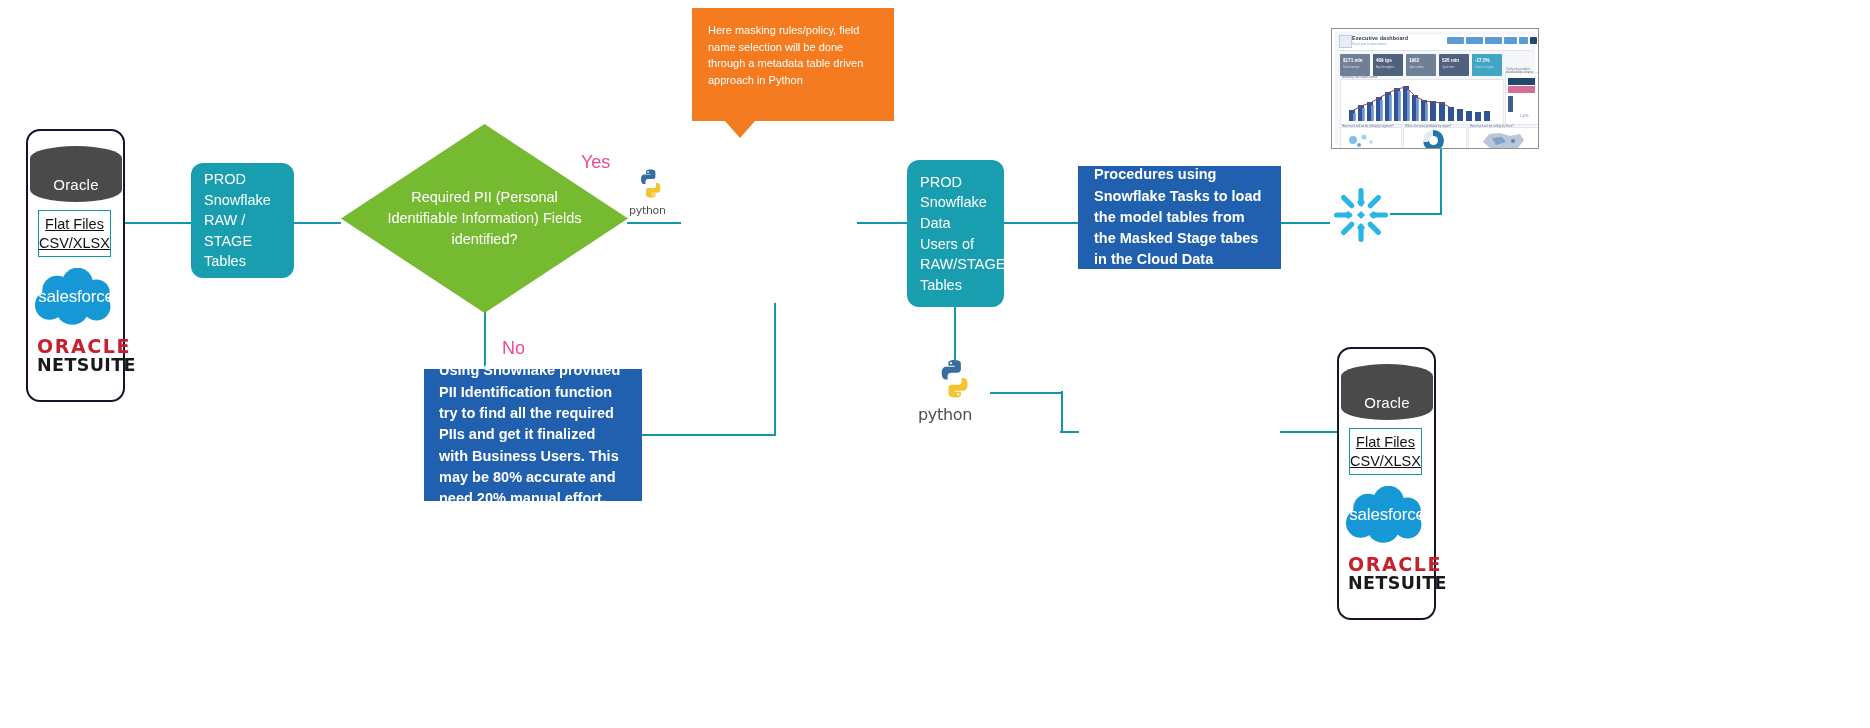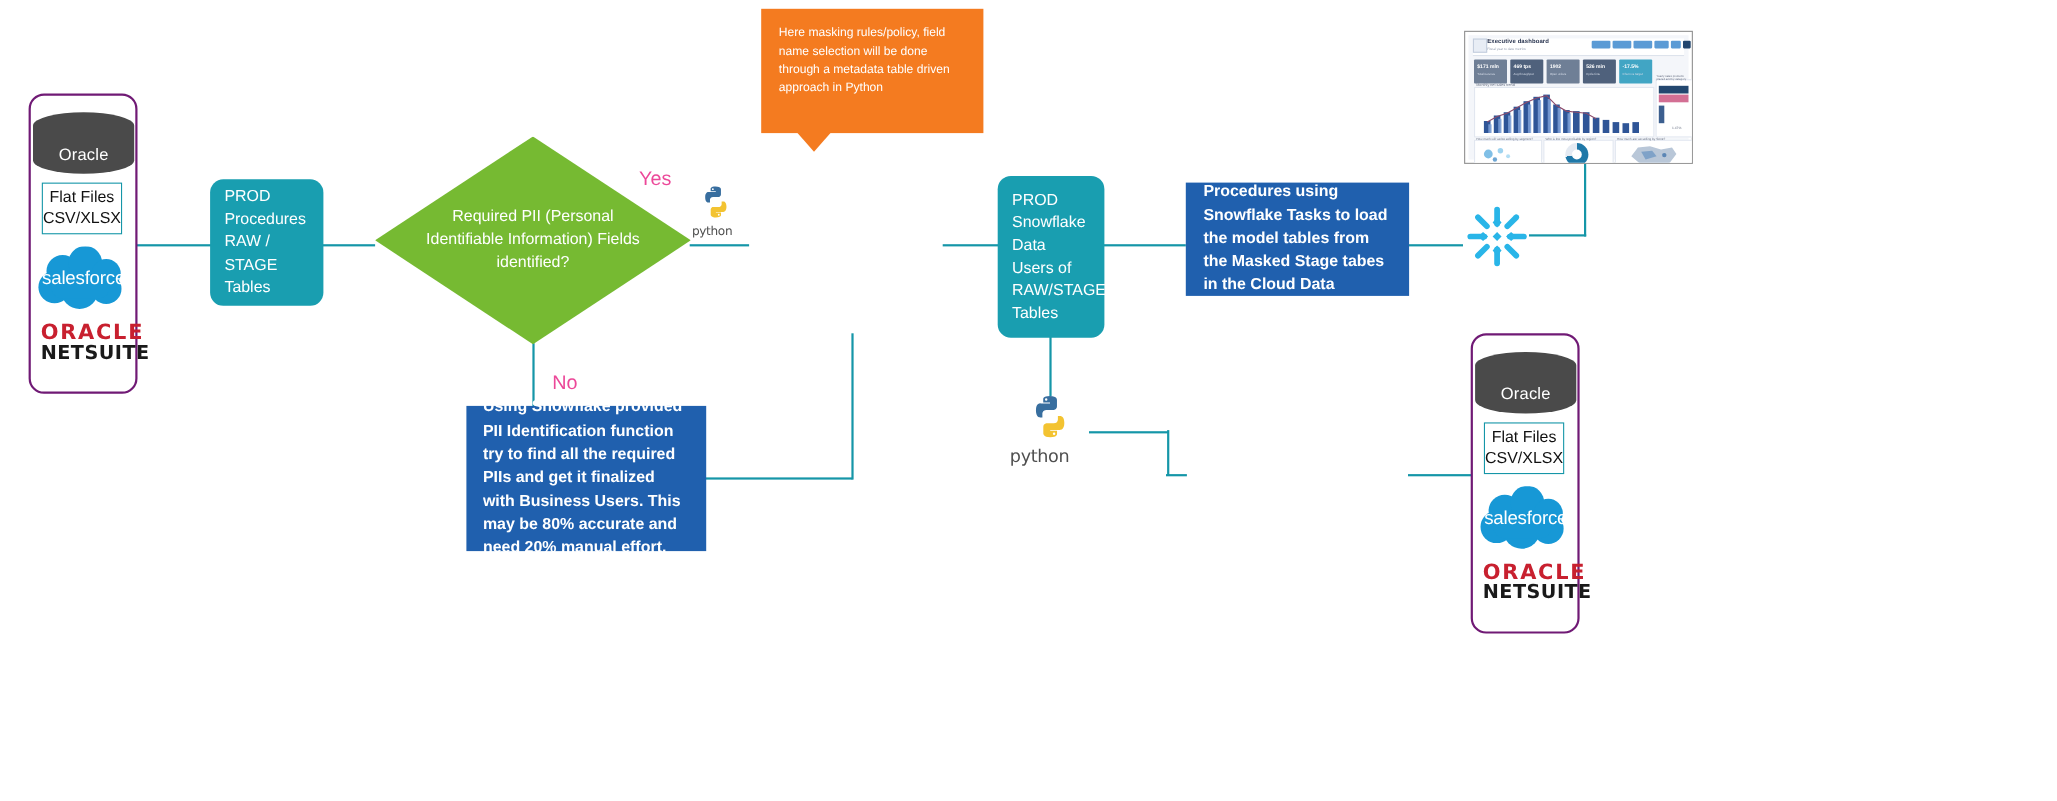--- a/index.html
+++ b/index.html
@@ -16,43 +16,44 @@
     overflow:hidden;
   }
 
   
   .line-h{position:absolute;background:#1596a8;height:2px;}
   .line-v{position:absolute;background:#1596a8;width:2px;}
 
   
   .src-panel{
     position:absolute;
-    border:2px solid #701a75;
+    border:2px solid #0f172a;
     border-radius:14px;
     background:#ffffff;
     box-sizing:border-box;
+    margin-top:44px;
   }
   .cylinder{
     position:absolute;
     width:92px;height:56px;
     background:#4a4a4a;
     border-radius:50%/22%;
     display:flex;align-items:flex-end;justify-content:center;
   }
   .cylinder span{
     color:#ffffff;font-size:15px;padding-bottom:9px;letter-spacing:.2px;
   }
   .flatfiles{
     position:absolute;
     border:1.5px solid #1596a8;
     background:#ffffff;
     box-sizing:border-box;
     display:flex;flex-direction:column;
     align-items:center;justify-content:center;
-    color:#111;font-size:14.5px;line-height:1.28;
+    color:#111;font-size:14.5px;line-height:1.28;text-decoration:underline;
   }
   .sf-cloud{position:absolute;}
   .sf-cloud .sf-text{
     position:absolute;left:0;right:0;top:50%;transform:translateY(-48%);
     text-align:center;color:#ffffff;font-size:17px;font-weight:400;
     letter-spacing:-.2px;
   }
   .netsuite{position:absolute;text-align:left;line-height:1.06;}
   .netsuite .ora{
     color:#c8202f;font-size:19px;font-weight:700;letter-spacing:1.6px;
@@ -243,21 +244,21 @@
       <div class="sf-text">salesforce</div>
     </div>
 
     <div class="netsuite" style="left:9px;top:205px;">
       <div class="ora">ORACLE</div>
       <div class="ns">NETSUITE</div>
     </div>
   </div>
 
   <div class="box-teal" style="left:191px;top:163px;width:103px;height:115px;padding:0 13px;">
-    <span>PROD Procedures RAW / STAGE Tables</span>
+    <span>PROD Snowflake RAW / STAGE Tables</span>
   </div>
 
   <div class="diamond-wrap" style="left:341px;top:124px;width:287px;height:189px;">
     <div class="diamond-shape"></div>
     <div class="diamond-text">Required PII (Personal Identifiable Information) Fields identified?</div>
   </div>
 
   <div class="branch-label" style="left:581px;top:152px;">Yes</div>
   <div class="branch-label" style="left:502px;top:338px;">No</div>
 

